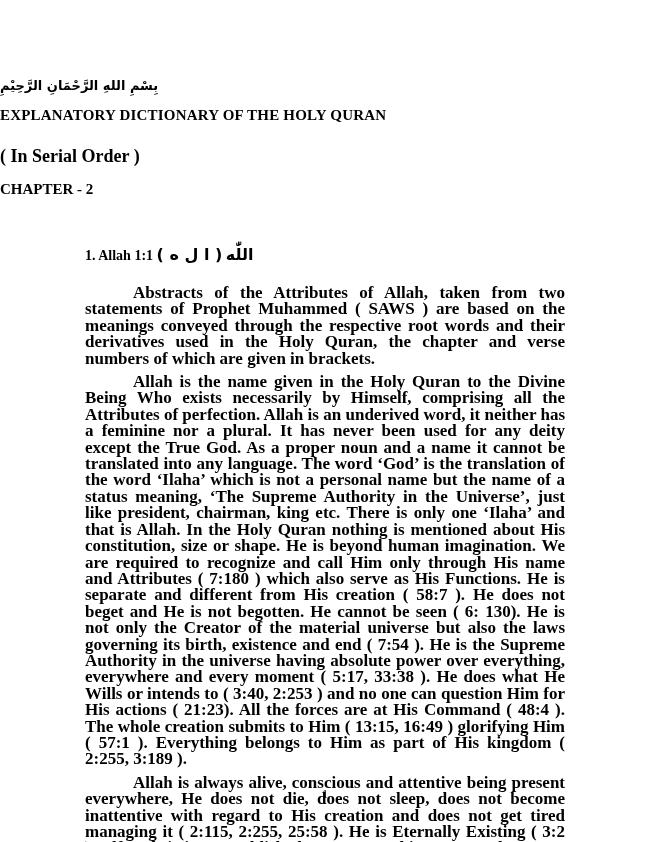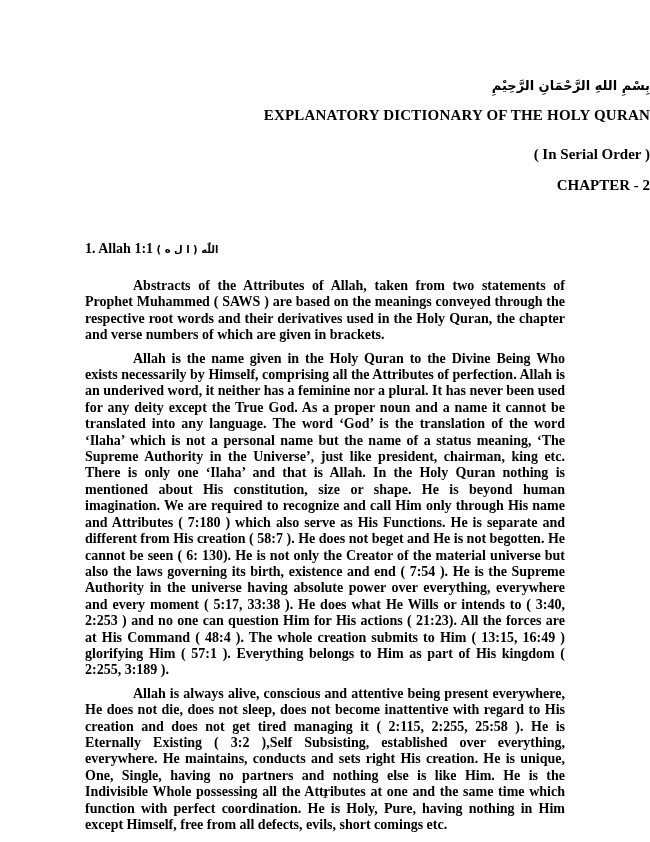--- a/index.html
+++ b/index.html
@@ -14,58 +14,57 @@
     margin: 0 auto;
     background: #ffffff;
     color: #000000;
     font-family: "Liberation Serif", serif;
     font-weight: bold;
     overflow: hidden;
     box-sizing: border-box;
     padding-top: 78px;
   }
   .doc-header {
-    text-align: right;
-    padding-left: 9px;
+    text-align: left;
   }
   .bismillah {
     font-family: "DejaVu Sans", sans-serif;
     font-weight: bold;
     font-size: 13px;
     direction: rtl;
     margin: 0 0 14px 0;
   }
   .doc-title {
     font-size: 15px;
     margin: 4px 0 22px 0;
     letter-spacing: 0.2px;
   }
   .doc-subtitle {
-    font-size: 15px;
+    font-size: 18px;
     margin: 0 0 14px 0;
   }
   .doc-chapter {
     font-size: 15px;
     margin: 0;
   }
   .doc-body {
     margin: 0 85px;
     width: 480px;
   }
   .entry-heading {
     font-size: 14px;
     margin: 47px 0 21px 0;
     font-weight: bold;
   }
   .entry-heading .arabic {
     font-family: "DejaVu Sans", sans-serif;
-    font-size: 10px;
+    font-size: 16px;
   }
   .para {
-    font-size: 14px;
+    font-size: 17px;
     line-height: 16.4px;
     text-align: justify;
     text-indent: 48px;
     margin: 0 0 7px 0;
   }
   .page-number {
     position: absolute;
     left: 0;
     right: 0;
     top: 786px;

